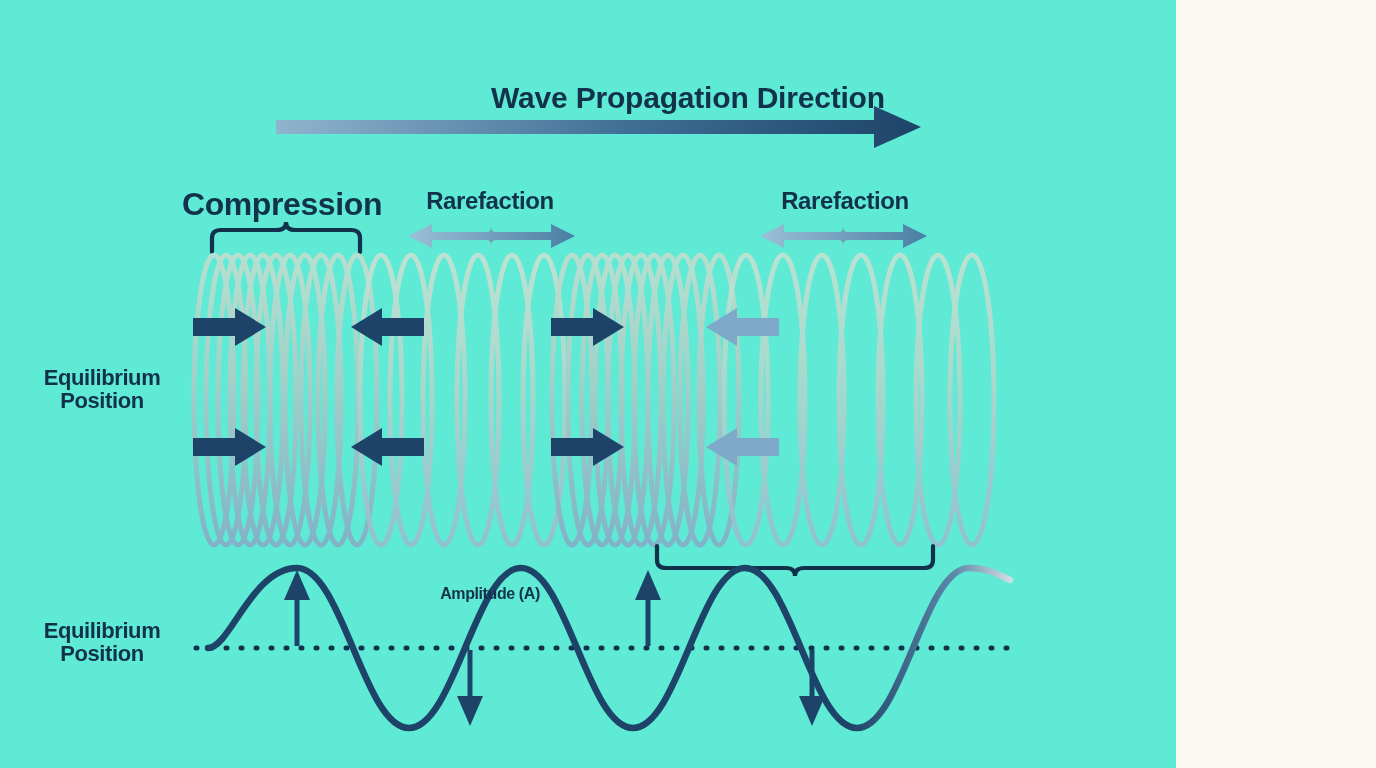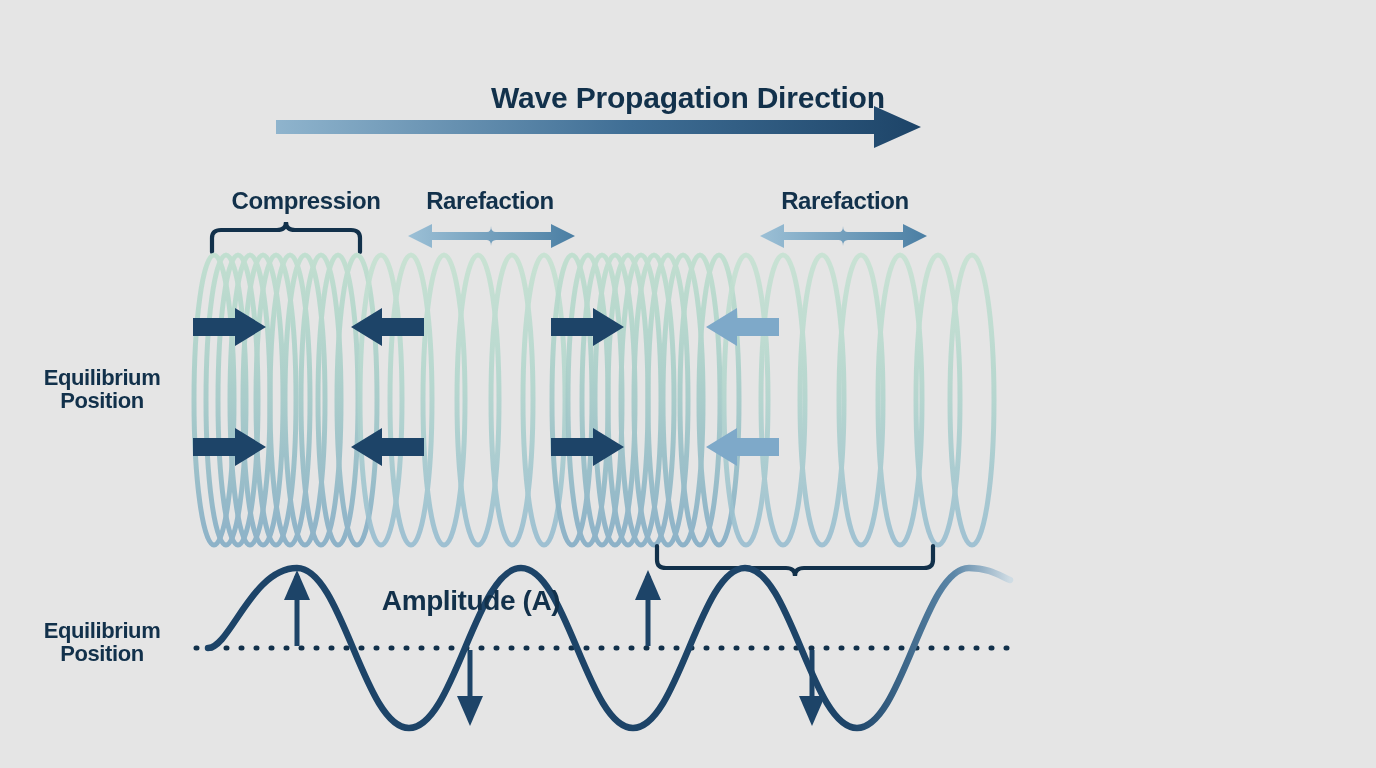--- a/index.html
+++ b/index.html
@@ -6,23 +6,23 @@
   html, body {
     margin: 0;
     padding: 0;
     background: #fbfaf2;
   }
   body {
     font-family: "Liberation Sans", sans-serif;
   }
   #stage {
     position: relative;
-    width: 1376px;
+    width: 1176px;
     height: 768px;
-    background: #e5e5e5;
+    background: #5eead4;
     overflow: hidden;
   }
   #art {
     position: absolute;
     top: 0;
     left: 0;
     width: 1376px;
     height: 768px;
   }
   .lbl {
@@ -34,44 +34,44 @@
     letter-spacing: -0.4px;
   }
   .ctr { text-align: center; }
 
   #title-label {
     left: 0; top: 82px; width: 1376px;
     font-size: 30px;
     letter-spacing: -0.2px;
   }
   #compression-label {
-    left: 136px; top: 188px; width: 340px;
-    font-size: 24px;
+    left: 112px; top: 188px; width: 340px;
+    font-size: 32px;
   }
   #rarefaction-label-1 {
     left: 330px; top: 188px; width: 320px;
     font-size: 24px;
   }
   #rarefaction-label-2 {
     left: 685px; top: 188px; width: 320px;
     font-size: 24px;
   }
   #equilibrium-label-spring {
     left: 12px; top: 366px; width: 180px;
     font-size: 22px;
     text-align: center;
   }
   #equilibrium-label-wave {
     left: 12px; top: 619px; width: 180px;
     font-size: 22px;
     text-align: center;
   }
   #amplitude-label {
-    left: 326px; top: 586px; width: 290px;
-    font-size: 28px;
+    left: 345px; top: 586px; width: 290px;
+    font-size: 16px;
   }
   #wavelength-label {
     left: 640px; top: 586px; width: 320px;
     font-size: 24px;
   }
   #energy-panel {
     position: absolute;
     left: 1030px; top: 312px; width: 344px;
     text-align: center;
     color: #12314b;

